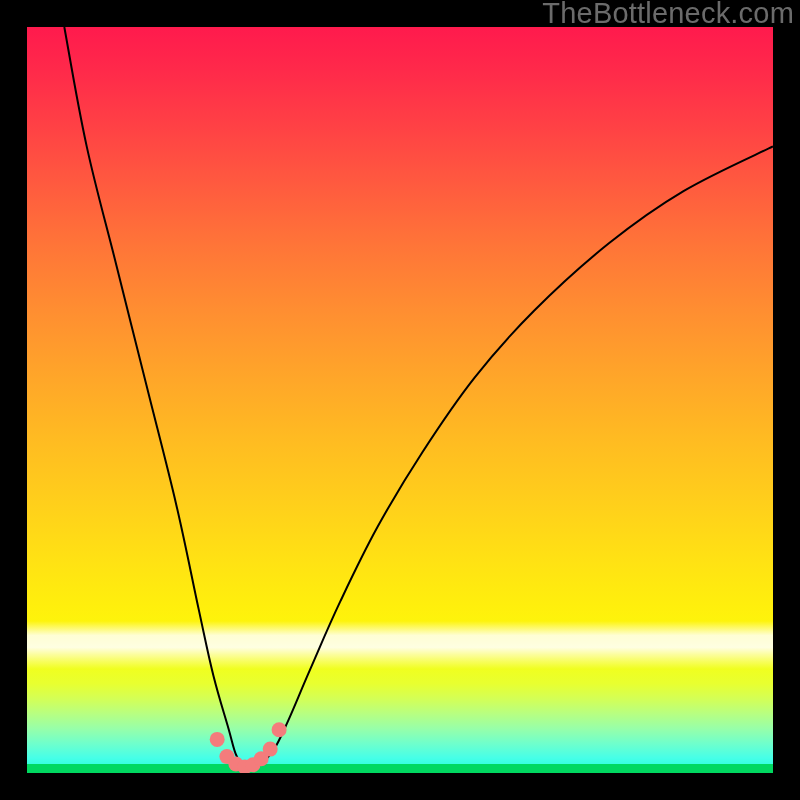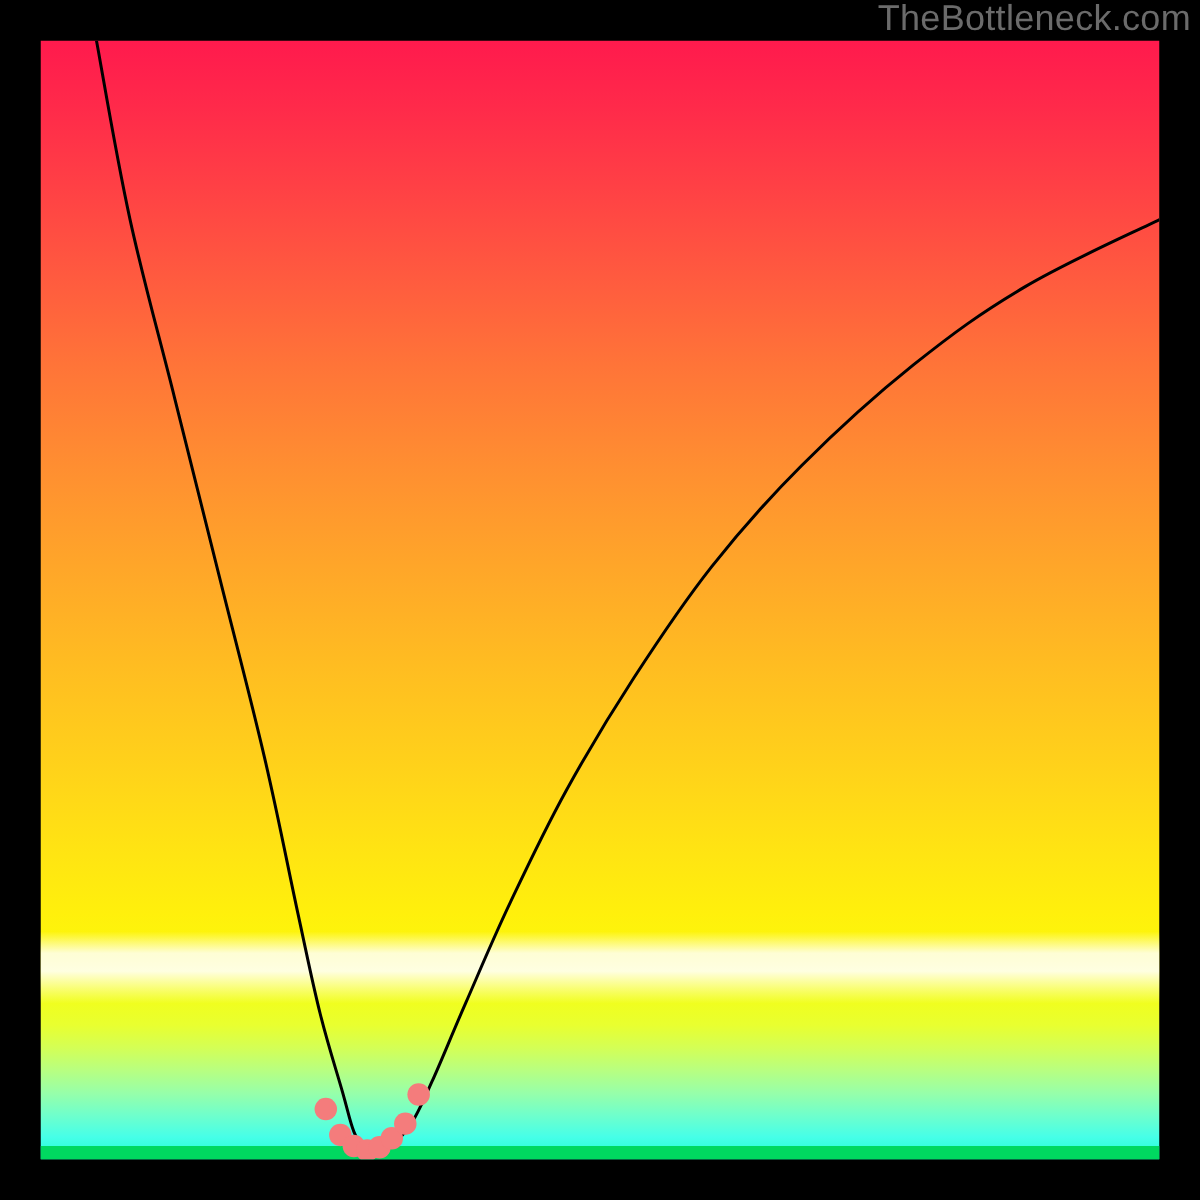--- a/index.html
+++ b/index.html
@@ -80,21 +80,21 @@
     position: absolute;
     inset: 0;
     width: 100%;
     height: 100%;
   }
   .attribution {
     position: absolute;
     top: 0;
     right: 6px;
     color: #6b6b6b;
-    font-size: 24px;
+    font-size: 29px;
     font-weight: 400;
     letter-spacing: 0.2px;
     line-height: 26px;
   }
 </style>
 </head>
 <body>
 
 <div class="frame">
 

